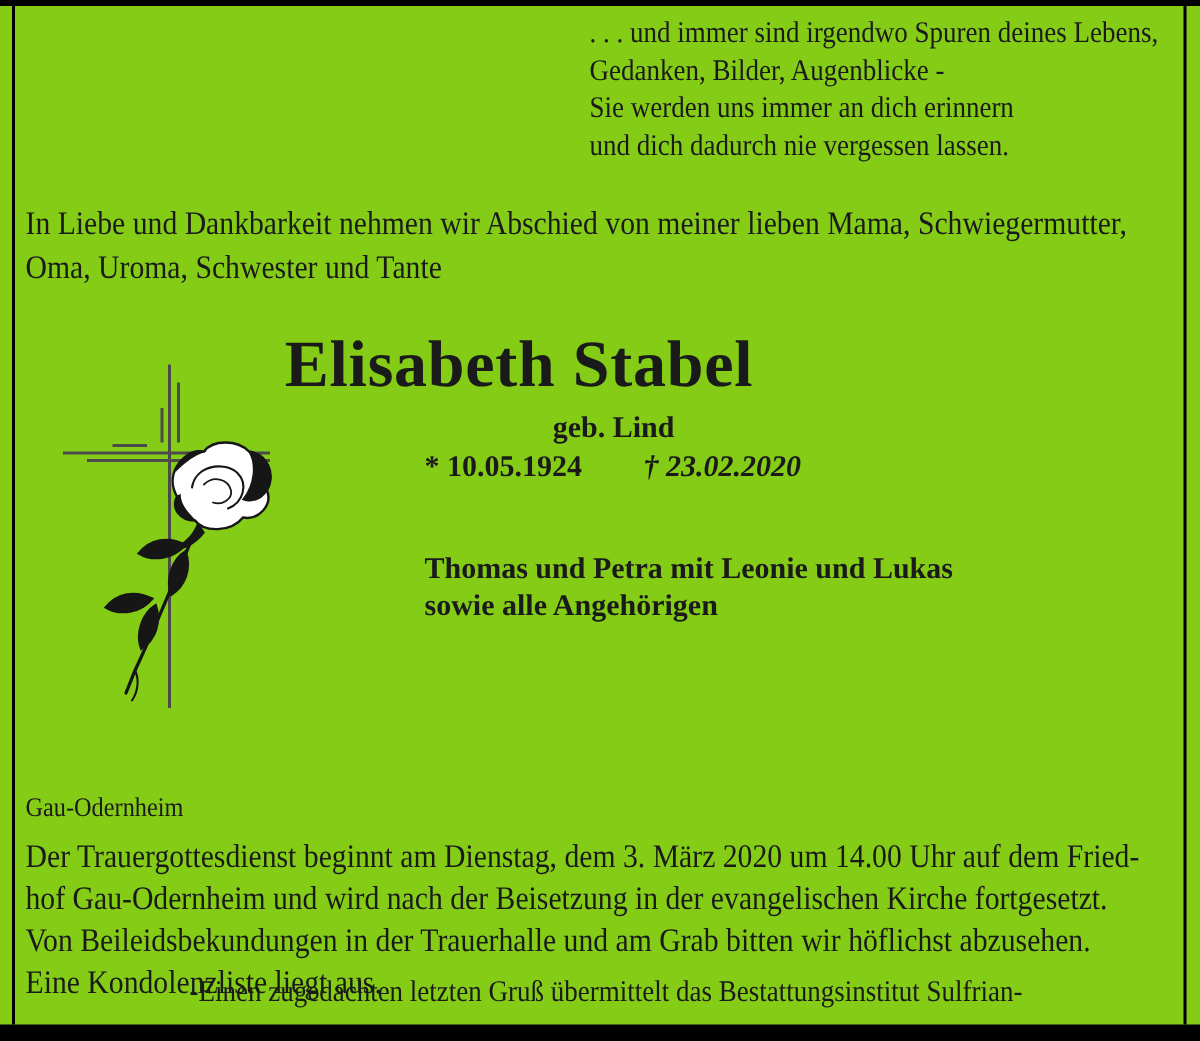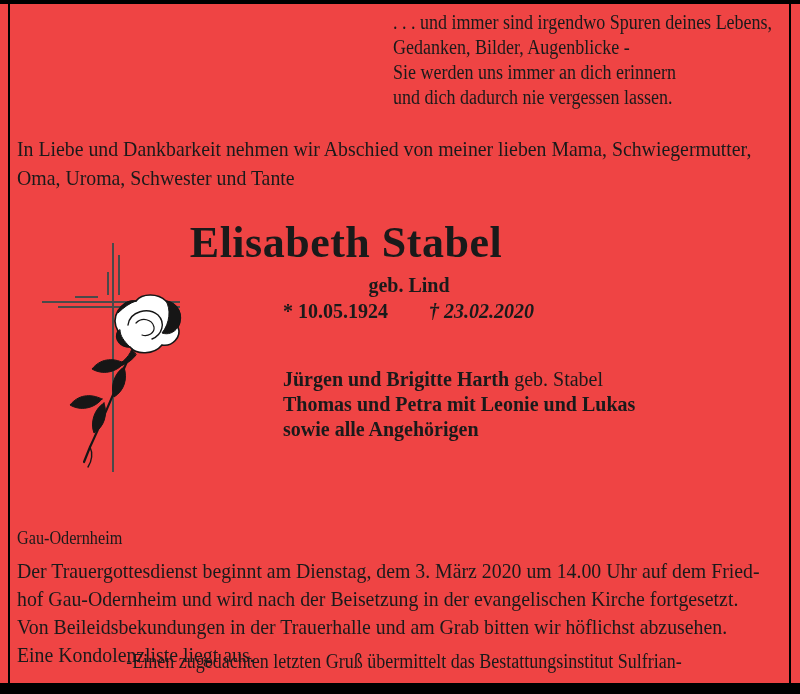--- a/index.html
+++ b/index.html
@@ -1,20 +1,20 @@
 <!DOCTYPE html>
 <html><head>
 <meta charset="utf-8">
 <style>
   html, body { margin: 0; padding: 0; background: #ffffff; }
   .page {
     position: relative;
     width: 800px;
     height: 694px;
-    background: #ef4444;
+    background: #84cc16;
     overflow: hidden;
     font-family: "Liberation Serif", "DejaVu Serif", serif;
     color: #1a1a1a;
   }
   
   .rule-top    { position: absolute; left: 0; top: 0;    width: 800px; height: 4px;  background: #000; }
   .rule-bottom { position: absolute; left: 0; top: 683px; width: 800px; height: 11px; background: #000; }
   .rule-left   { position: absolute; left: 8px;  top: 4px; width: 2px; height: 679px; background: #000; }
   .rule-right  { position: absolute; left: 789px; top: 4px; width: 2px; height: 679px; background: #000; }
 
@@ -112,21 +112,20 @@
   </svg>
 
   <div class="abs deceased-name">Elisabeth Stabel</div>
   <div class="abs maiden">geb. Lind</div>
   <div class="abs dates">
     <span class="birth">* 10.05.1924</span>
     <span class="death">† 23.02.2020</span>
   </div>
 
   <div class="abs mourners">
-    <div><span class="bold">Jürgen und Brigitte Harth</span><span> geb. Stabel</span></div>
     <div><span class="bold">Thomas und Petra mit Leonie und Lukas</span><span></span></div>
     <div><span class="bold">sowie alle Angehörigen</span><span></span></div>
   </div>
 
   <div class="abs location">
     <div class="cline">Gau-Odernheim</div>
   </div>
 
   <div class="abs service">
     <div class="cline">Der Trauergottesdienst beginnt am Dienstag, dem 3. März 2020 um 14.00 Uhr auf dem Fried-</div>

